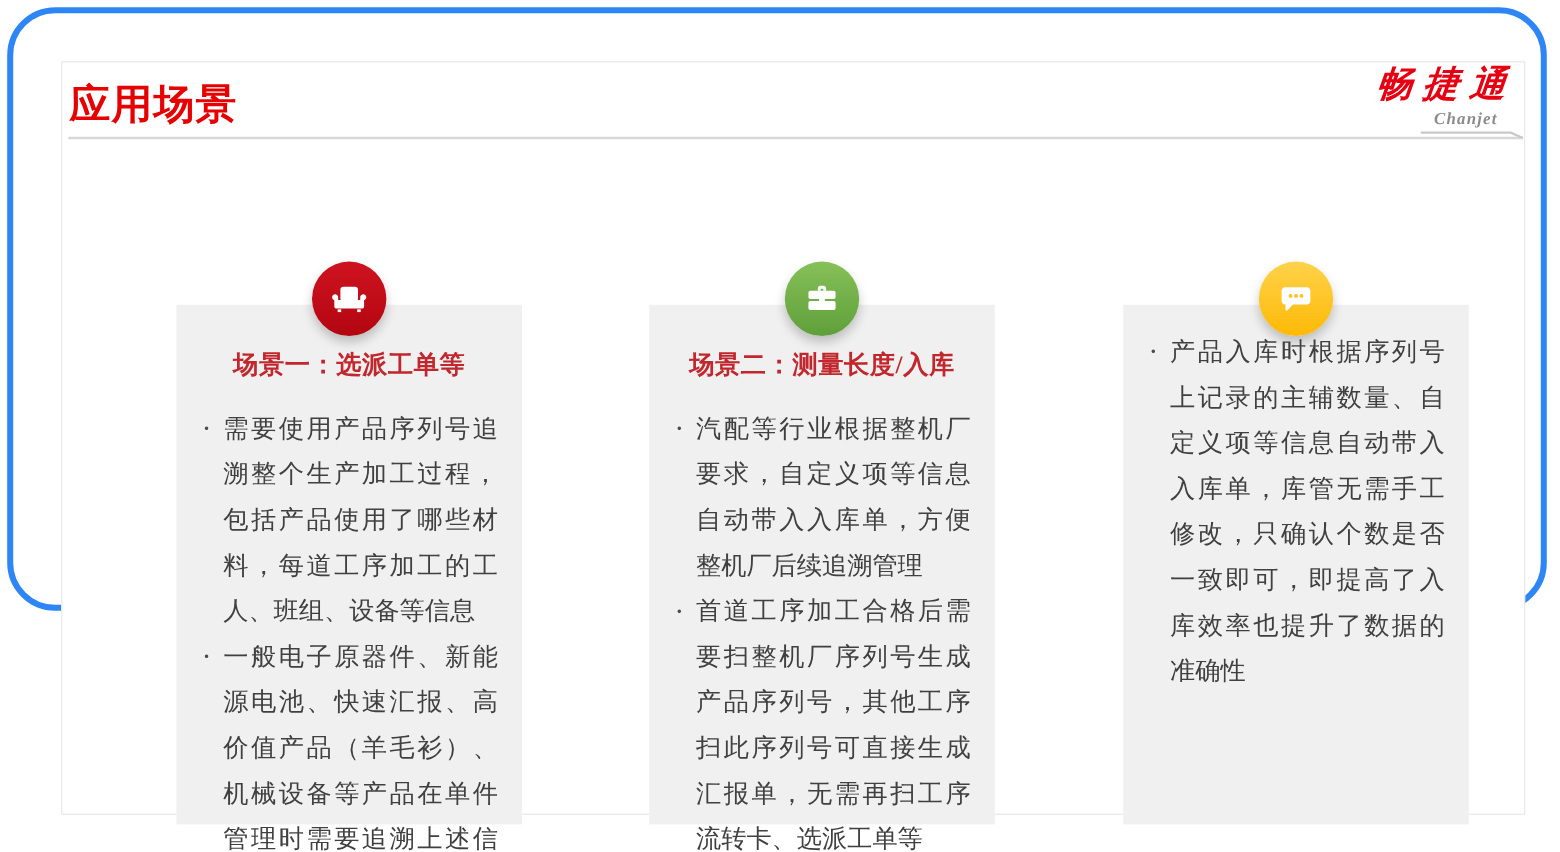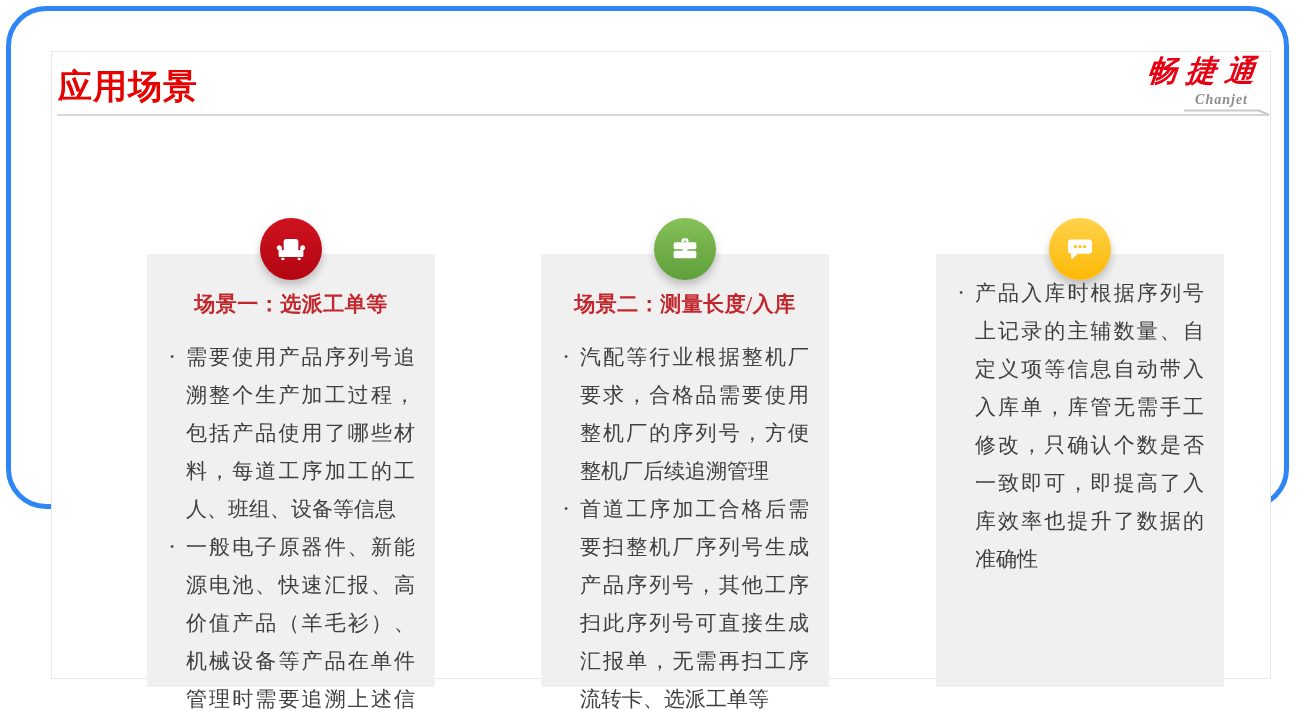--- a/index.html
+++ b/index.html
@@ -105,21 +105,21 @@
       <div class="icon-circle icon-green">
         <svg viewBox="0 0 24 24" fill="#ffffff">
           <path d="M9.4 7V5.4c0-.85.7-1.55 1.55-1.55h2.1c.85 0 1.55.7 1.55 1.55V7h-1.8V5.75h-1.6V7z"></path>
           <rect x="3.5" y="7" width="17" height="5.1" rx="1.2"></rect>
           <rect x="3.5" y="13.3" width="17" height="5.7" rx="1.2"></rect>
           <rect x="10.2" y="11.1" width="3.6" height="3.6" rx="0.9"></rect>
         </svg>
       </div>
       <div class="card-heading">场景二：测量长度/入库</div>
       <ul class="bullets">
-        <li><span>汽配等行业根据整机厂要求，合格品需要使用整机厂的序列号，方便整机厂后续追溯管理</span></li>
+        <li><span>汽配等行业根据整机厂要求，自定义项等信息自动带入入库单，方便整机厂后续追溯管理</span></li>
         <li><span>首道工序加工合格后需要扫整机厂序列号生成产品序列号，其他工序扫此序列号可直接生成汇报单，无需再扫工序流转卡、选派工单等</span></li>
         <li><span>产品入库时也可扫产品序列号直接带出加工单号、产品、数量等信息，无需库管选择加工单、再生成序列号、再维护入库数量等</span></li>
       </ul>
     </div>
 
     <div class="card card-3">
       <div class="icon-circle icon-yellow">
         <svg viewBox="0 0 24 24">
           <path fill="#ffffff" d="M5.2 4.8h13.6c1.2 0 2.2 1 2.2 2.2v6.4c0 1.2-1 2.2-2.2 2.2H10l-3.3 3.6c-.45.5-1.27.17-1.27-.5v-3.1h-.23c-1.2 0-2.2-1-2.2-2.2V7c0-1.2 1-2.2 2.2-2.2z"></path>
           <circle cx="8.6" cy="10.2" r="1.2" fill="#fec11e"></circle>

